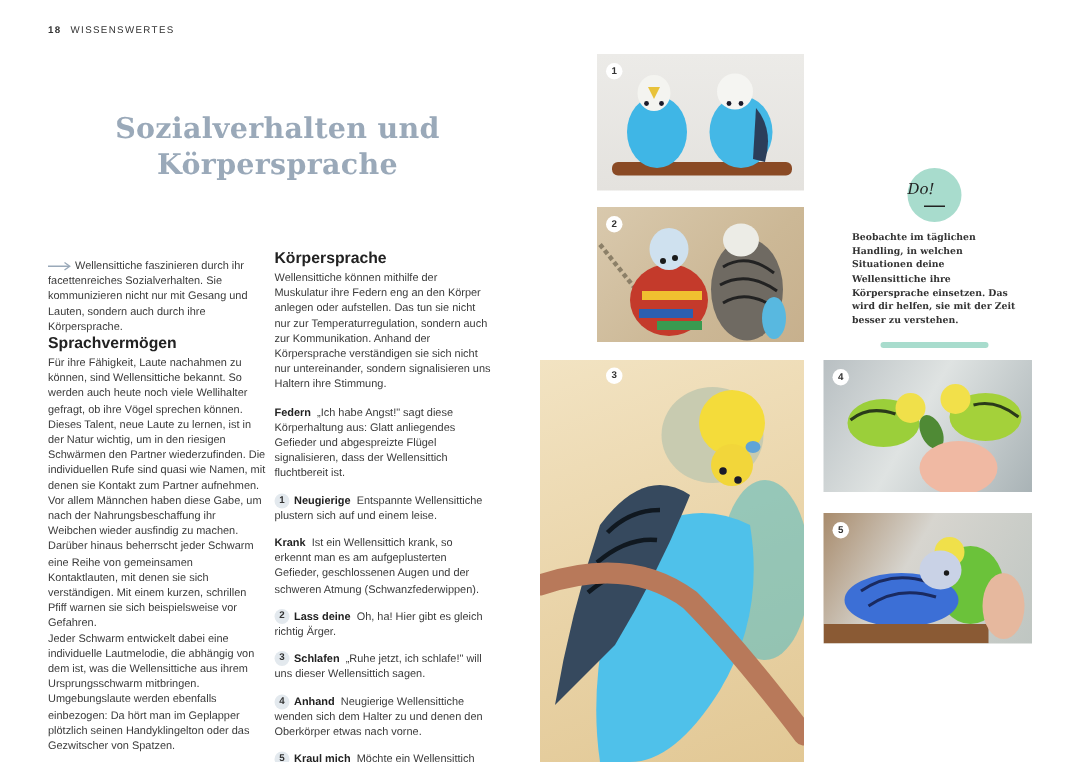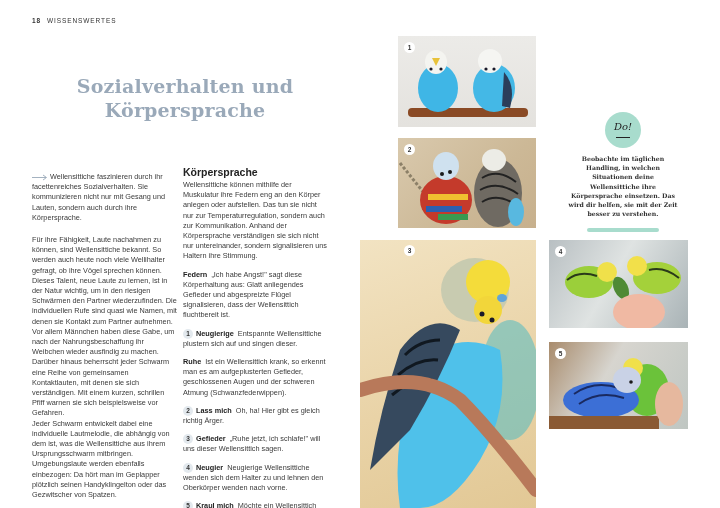--- a/index.html
+++ b/index.html
@@ -10,38 +10,38 @@
 
     .page-header { position: absolute; left: 32px; top: 17px; font-size: 6.5px; letter-spacing: 0.9px; color: #333; display: flex; gap: 6px; }
     .page-header .num { font-weight: bold; }
 
     .title { position: absolute; left: 40px; top: 74px; width: 290px; text-align: center; font-family: "DejaVu Serif", serif; font-weight: bold; font-size: 19px; line-height: 24px; color: #9aa9b9; letter-spacing: 0.2px; }
 
     .col { position: absolute; font-size: 7.3px; line-height: 10.2px; color: #3a3a3a; }
     .col-left { left: 32px; top: 172px; width: 145px; }
     .col-mid { left: 183px; top: 166px; width: 145px; }
 
-    .intro { margin-bottom: 12px; }
+    .intro { margin-bottom: 0; }
     .arrow { display: inline-block; width: 16px; height: 7px; vertical-align: middle; margin-right: 2px; }
     .subhead { font-size: 10.5px; line-height: 13px; color: #222; margin-bottom: 1px; }
     .para { margin-bottom: 8px; }
     .para b { font-weight: bold; color: #222; }
 
     .circ { display: inline-block; width: 10px; height: 10px; border-radius: 50%; background: #e3e9ee; font-size: 6.5px; line-height: 10px; text-align: center; font-weight: bold; color: #333; margin-right: 3px; vertical-align: middle; }
 
     .photo { position: absolute; overflow: hidden; }
     .badge { position: absolute; left: 6px; top: 6px; width: 11px; height: 11px; border-radius: 50%; background: #fff; font-size: 6.5px; line-height: 11px; text-align: center; font-weight: bold; color: #333; z-index: 2; }
 
     .p1 { left: 398px; top: 36px; width: 138px; height: 91px; background: linear-gradient(180deg, #ecebe8 0%, #e4e2de 100%); }
     .p2 { left: 398px; top: 138px; width: 138px; height: 90px; background: linear-gradient(135deg, #d9c9ad 0%, #ccb896 60%, #c7b08d 100%); }
     .p3 { left: 360px; top: 240px; width: 176px; height: 268px; background: linear-gradient(160deg, #f2e3c2 0%, #e9d3a7 55%, #e2c895 100%); }
     .p4 { left: 549px; top: 240px; width: 139px; height: 88px; background: linear-gradient(120deg, #b8bfc2 0%, #dfe3e2 45%, #a9b3b6 100%); }
     .p5 { left: 549px; top: 342px; width: 139px; height: 87px; background: linear-gradient(120deg, #a88b6c 0%, #d7d5cf 40%, #bfc6c2 100%); }
 
-    .do-box { position: absolute; left: 568px; top: 112px; width: 110px; text-align: center; }
+    .do-box { position: absolute; left: 568px; top: 112px; width: 110px; text-align: left; }
     .do-circle { width: 36px; height: 36px; border-radius: 50%; background: #a8dccd; margin: 0 auto 6px; position: relative; }
     .do-text { position: absolute; left: 0; right: 0; top: 9px; font-family: "DejaVu Serif", serif; font-style: italic; font-size: 10px; color: #222; }
     .do-line { position: absolute; left: 11px; width: 14px; top: 25px; height: 1px; background: #222; }
     .do-body { font-family: "DejaVu Serif", serif; font-weight: bold; font-size: 6.2px; line-height: 9.2px; color: #333; }
     .do-bar { width: 72px; height: 4px; background: #a8dccd; margin: 10px auto 0; border-radius: 2px; }
 
     svg { display: block; }
   </style>
 </head>
 <body>
@@ -60,52 +60,53 @@
 
   <div class="col col-left">
     <p class="intro">
       <span class="arrow">
         <svg width="16" height="7" viewBox="0 0 16 7">
             <line x1="0" y1="3.5" x2="14" y2="3.5" stroke="#9aa9b9" stroke-width="0.9"></line>
             <polyline points="11,1 14.5,3.5 11,6" fill="none" stroke="#9aa9b9" stroke-width="0.9"></polyline>
           </svg>
       </span><span>Wellensittiche faszinieren durch ihr facettenreiches Sozialverhalten. Sie kommunizieren nicht nur mit Gesang und Lauten, sondern auch durch ihre Körpersprache.</span>
     </p>
+    <h2 class="subhead">Sprachvermögen</h2>
     <p>Für ihre Fähigkeit, Laute nachahmen zu können, sind Wellensittiche bekannt. So werden auch heute noch viele Wellihalter gefragt, ob ihre Vögel sprechen können. Dieses Talent, neue Laute zu lernen, ist in der Natur wichtig, um in den riesigen Schwärmen den Partner wiederzufinden. Die individuellen Rufe sind quasi wie Namen, mit denen sie Kontakt zum Partner aufnehmen. Vor allem Männchen haben diese Gabe, um nach der Nahrungsbeschaffung ihr Weibchen wieder ausfindig zu machen. Darüber hinaus beherrscht jeder Schwarm eine Reihe von gemeinsamen Kontaktlauten, mit denen sie sich verständigen. Mit einem kurzen, schrillen Pfiff warnen sie sich beispielsweise vor Gefahren.</p>
     <p>Jeder Schwarm entwickelt dabei eine individuelle Lautmelodie, die abhängig von dem ist, was die Wellensittiche aus ihrem Ursprungsschwarm mitbringen. Umgebungslaute werden ebenfalls einbezogen: Da hört man im Geplapper plötzlich seinen Handyklingelton oder das Gezwitscher von Spatzen.</p>
 
   </div>
 
   <div class="col col-mid">
     <h2 class="subhead">Körpersprache</h2>
     <p class="para">Wellensittiche können mithilfe der Muskulatur ihre Federn eng an den Körper anlegen oder aufstellen. Das tun sie nicht nur zur Temperaturregulation, sondern auch zur Kommunikation. Anhand der Körpersprache verständigen sie sich nicht nur untereinander, sondern signalisieren uns Haltern ihre Stimmung.</p>
 
     <p class="para">
       <b>Federn</b>&nbsp;
       <span>„Ich habe Angst!" sagt diese Körperhaltung aus: Glatt anliegendes Gefieder und abgespreizte Flügel signalisieren, dass der Wellensittich fluchtbereit ist.</span>
     </p>
     <p class="para">
       <span class="circ">1</span><b>Neugierige</b>&nbsp;
-      <span>Entspannte Wellensittiche plustern sich auf und singen dieser.</span>
-    </p>
-    <p class="para">
-      <b>Ruhe</b>&nbsp;
+      <span>Entspannte Wellensittiche plustern sich auf und einem leise.</span>
+    </p>
+    <p class="para">
+      <b>Krank</b>&nbsp;
       <span>Ist ein Wellensittich krank, so erkennt man es am aufgeplusterten Gefieder, geschlossenen Augen und der schweren Atmung (Schwanzfederwippen).</span>
     </p>
     <p class="para">
-      <span class="circ">2</span><b>Lass mich</b>&nbsp;
+      <span class="circ">2</span><b>Lass deine</b>&nbsp;
       <span>Oh, ha! Hier gibt es gleich richtig Ärger.</span>
     </p>
     <p class="para">
-      <span class="circ">3</span><b>Gefieder</b>&nbsp;
+      <span class="circ">3</span><b>Schlafen</b>&nbsp;
       <span>„Ruhe jetzt, ich schlafe!" will uns dieser Wellensittich sagen.</span>
     </p>
     <p class="para">
-      <span class="circ">4</span><b>Neugier</b>&nbsp;
-      <span>Neugierige Wellensittiche wenden sich dem Halter zu und lehnen den Oberkörper wenden nach vorne.</span>
+      <span class="circ">4</span><b>Anhand</b>&nbsp;
+      <span>Neugierige Wellensittiche wenden sich dem Halter zu und denen den Oberkörper etwas nach vorne.</span>
     </p>
     <p class="para">
       <span class="circ">5</span><b>Kraul mich</b>&nbsp;
       <span>Möchte ein Wellensittich gekrault werden, so legt er den Kopf zur Seite.</span>
     </p>
   </div>
 
   <div class="photo p1">
     <span class="badge">1</span>
     <svg width="138" height="91" viewBox="0 0 138 91">

